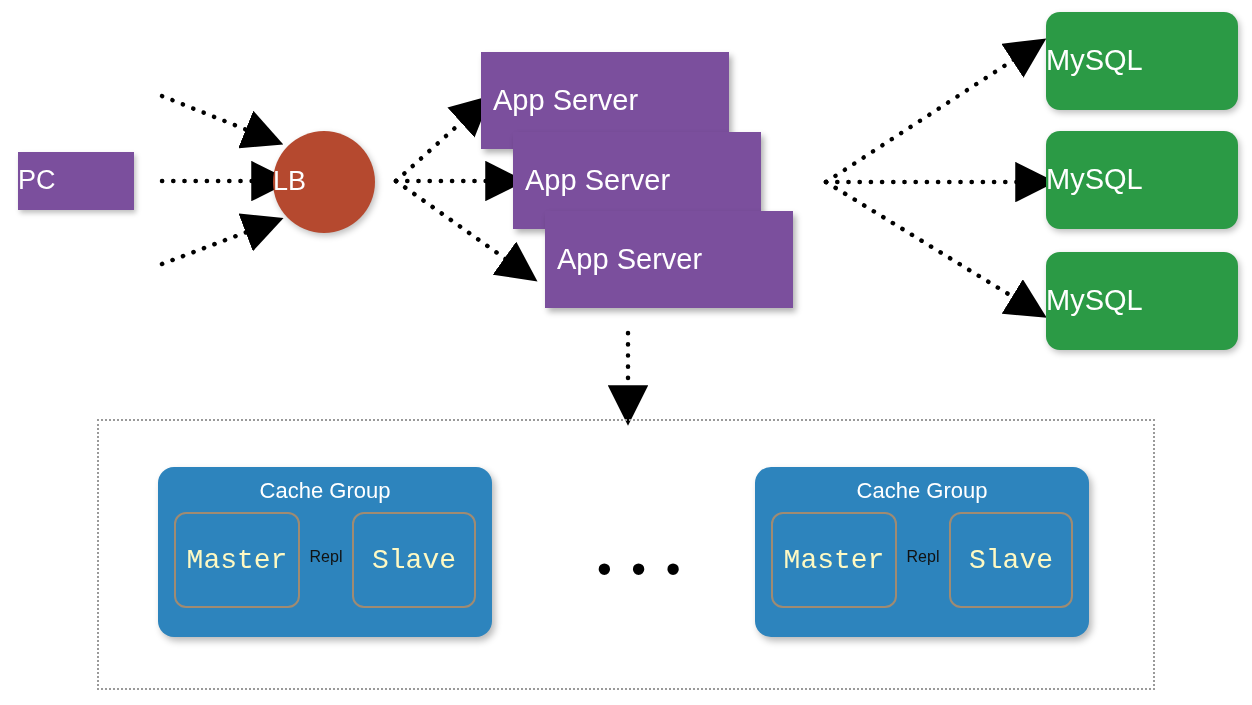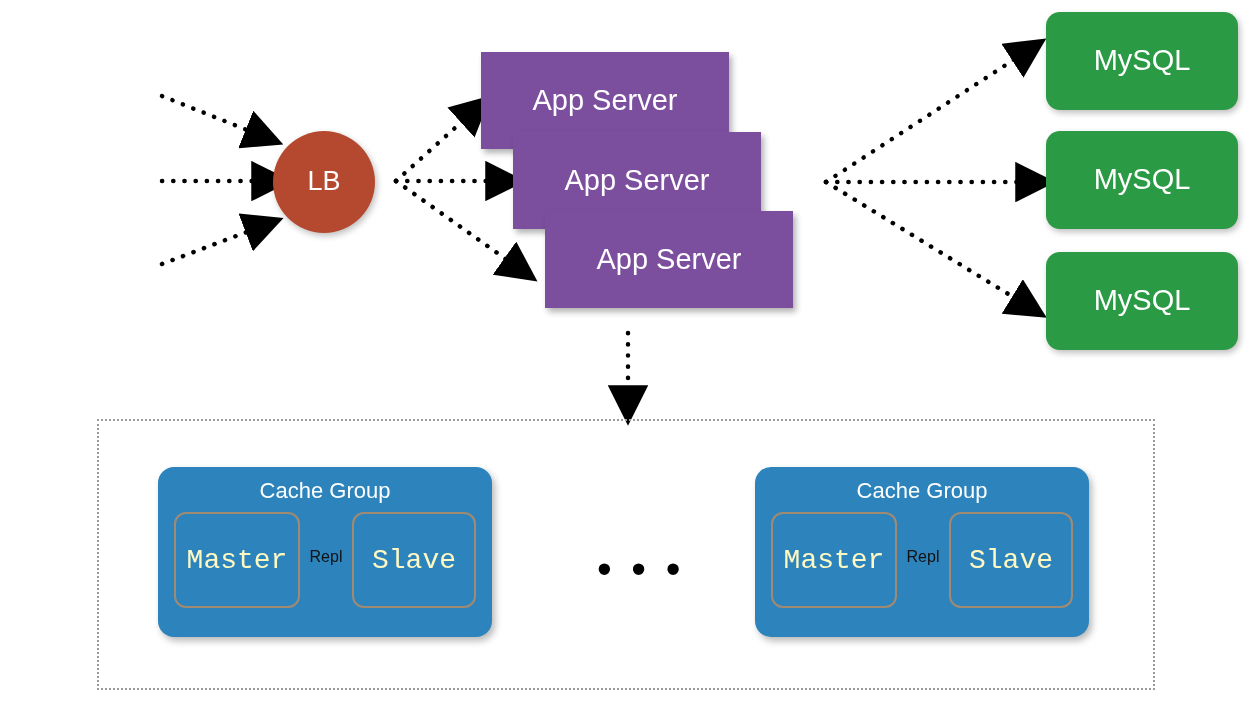--- a/index.html
+++ b/index.html
@@ -25,21 +25,20 @@
     left: 0;
     top: 0;
     width: 1252px;
     height: 705px;
     pointer-events: none;
   }
   .node {
     position: absolute;
     display: flex;
     align-items: center;
-    justify-content: center;
     box-sizing: border-box;
     color: #ffffff;
     text-align: center;
     line-height: 1.1;
   }
   
   .client {
     background: #7b4f9d;
     font-size: 27px;
     box-shadow: 2px 3px 5px rgba(0,0,0,0.25);
@@ -49,20 +48,21 @@
     background: #b5492f;
     border-radius: 50%;
     font-size: 27px;
     box-shadow: 2px 3px 6px rgba(0,0,0,0.25);
   }
   
   .appserver {
     background: #7b4f9d;
     font-size: 29px;
     box-shadow: 3px 4px 6px rgba(0,0,0,0.30);
+    padding-left: 12px;
   }
   
   .mysql {
     background: #2b9a45;
     border-radius: 14px;
     font-size: 29px;
     box-shadow: 2px 3px 6px rgba(0,0,0,0.25);
   }
   
   .cache-container {
@@ -154,20 +154,23 @@
 
       <line x1="628" y1="333" x2="628" y2="392"></line>
     </g>
 
     <g stroke="#000000" stroke-width="3" fill="none" marker-end="url(#solidTip)">
       <line x1="305" y1="562" x2="346" y2="562"></line>
       <line x1="902" y1="562" x2="943" y2="562"></line>
     </g>
   </svg>
 
+  <div class="node client" style="left:18px; top:152px; width:116px; height:58px;">
+    <span>PC</span>
+  </div>
 
   <div class="node lb" style="left:273px; top:131px; width:102px; height:102px;">
     <span>LB</span>
   </div>
 
   <div class="node appserver" style="left:481px; top:52px; width:248px; height:97px; z-index:3;">
     <span>App Server</span>
   </div>
   <div class="node appserver" style="left:513px; top:132px; width:248px; height:97px; z-index:4;">
     <span>App Server</span>

